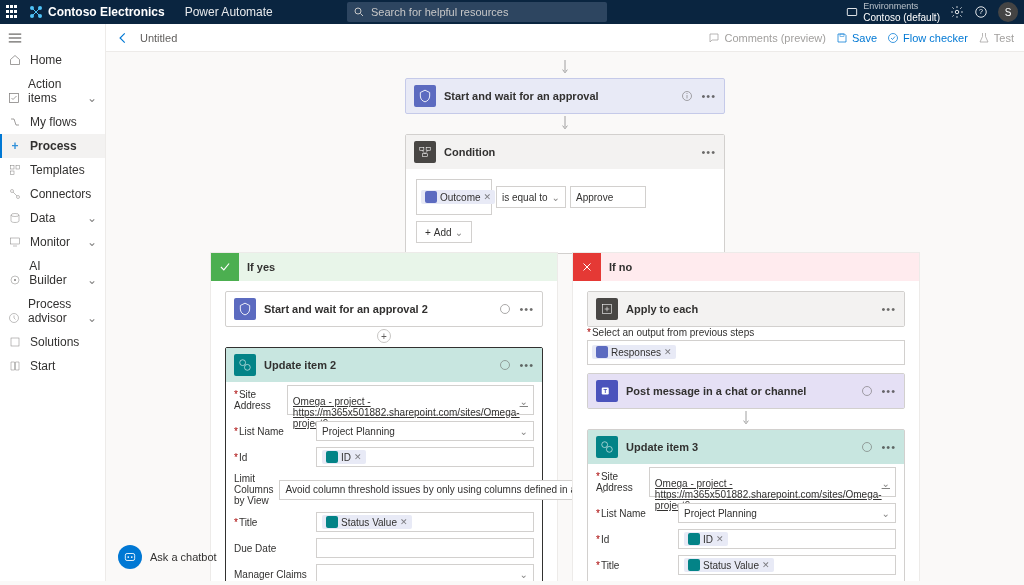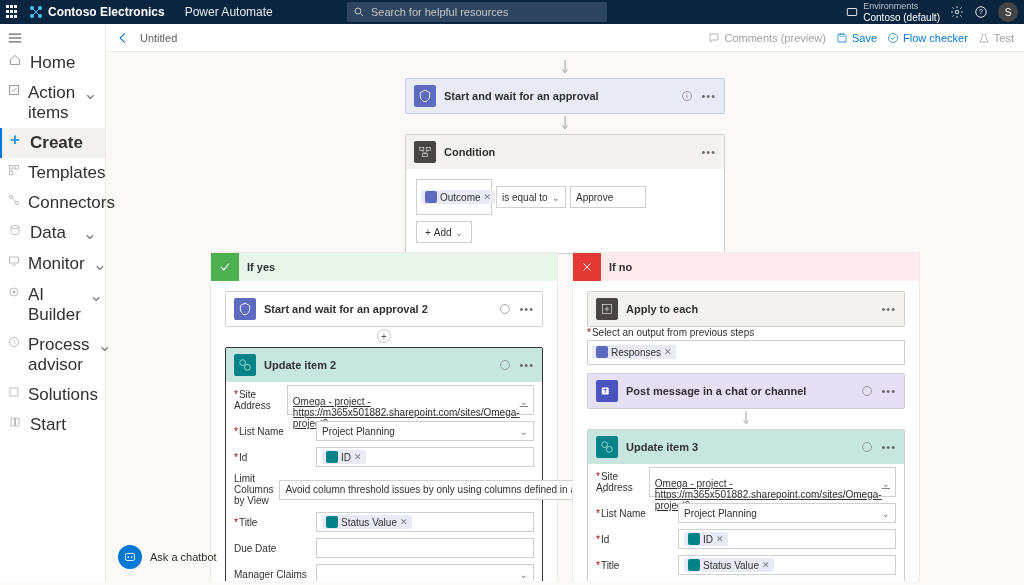--- a/index.html
+++ b/index.html
@@ -15,21 +15,21 @@
 .topbar .search input { width:260px; height:20px; background:#2d4560; border:none; border-radius:2px; color:#fff; padding:0 6px 0 24px; font-size:11px;}
 .topbar .search input::placeholder{color:#c8c8c8;}
 .topbar .search svg{position:absolute;left:6px;top:4px;}
 .topbar .right { display:flex; align-items:center; gap:10px; margin-left:auto;}
 .topbar .env { display:flex; align-items:center; gap:4px; font-size:10px; line-height:11px;}
 .topbar .env .envlabel{opacity:.7;font-size:9px;}
 .topbar .avatar { width:20px; height:20px; border-radius:50%; background:#444; display:flex; align-items:center; justify-content:center; font-size:10px;}
 .shell { display:flex; height:calc(585px - 28px); }
 .sidebar { width:106px; background:#fff; border-right:1px solid #edebe9; padding-top:4px;}
 .sidebar .ham { padding:4px 8px; cursor:pointer;}
-.sidebar .item { display:flex; align-items:flex-start; gap:8px; padding:5px 8px; font-size:17px; color:#323130; cursor:pointer; position:relative;}
+.sidebar .item { display:flex; align-items:flex-end; gap:8px; padding:5px 8px; font-size:12px; color:#323130; cursor:pointer; position:relative;}
 .sidebar .item.active { background:#f3f2f1; font-weight:600; }
 .sidebar .item.active::before{content:"";position:absolute;left:0;top:0;bottom:0;width:2px;background:#0078d4;}
 .sidebar .item .chev { margin-left:auto; opacity:.6;}
 .sidebar .icon{width:14px;height:14px;display:flex;align-items:center;justify-content:center;opacity:.8;}
 .main { flex:1; display:flex; flex-direction:column; background:#faf9f8; overflow:hidden;}
 .cmdbar { height:28px; background:#fff; border-bottom:1px solid #edebe9; display:flex; align-items:center; padding:0 10px; gap:10px;}
 .cmdbar .back{cursor:pointer;color:#0078d4;}
 .cmdbar .title{font-size:11px;color:#605e5c;}
 .cmdbar .spacer{flex:1;}
 .cmdbar .cmd{display:flex;align-items:center;gap:4px;font-size:11px;color:#323130;cursor:pointer;}
@@ -169,23 +169,31 @@
     <div class="item">
         <span class="icon">
           <svg width="12" height="12" viewBox="0 0 24 24">
             <rect x="3" y="3" width="18" height="18" fill="none" stroke="#605e5c" stroke-width="1.5"></rect>
             <path d="M7 12l3 3 7-7" fill="none" stroke="#605e5c" stroke-width="1.5"></path>
           </svg>
         </span>
         <span>Action items</span>
         <span class="chev">⌄</span>
       </div>
+    <div class="item">
+        <span class="icon">
+          <svg width="12" height="12" viewBox="0 0 24 24">
+            <path d="M4 6h6l4 12h6" fill="none" stroke="#605e5c" stroke-width="1.5"></path>
+          </svg>
+        </span>
+        <span>My flows</span>
+      </div>
     <div class="item active">
         <span class="icon" style="color:#0078d4;font-weight:bold;">+</span>
-        <span>Create</span>
+        <span>Process</span>
       </div>
     <div class="item">
         <span class="icon">
           <svg width="12" height="12" viewBox="0 0 24 24">
             <rect x="3" y="3" width="7" height="7" fill="none" stroke="#605e5c"></rect>
             <rect x="14" y="3" width="7" height="7" fill="none" stroke="#605e5c"></rect>
             <rect x="3" y="14" width="7" height="7" fill="none" stroke="#605e5c"></rect>
           </svg>
         </span>
         <span>Templates</span>

